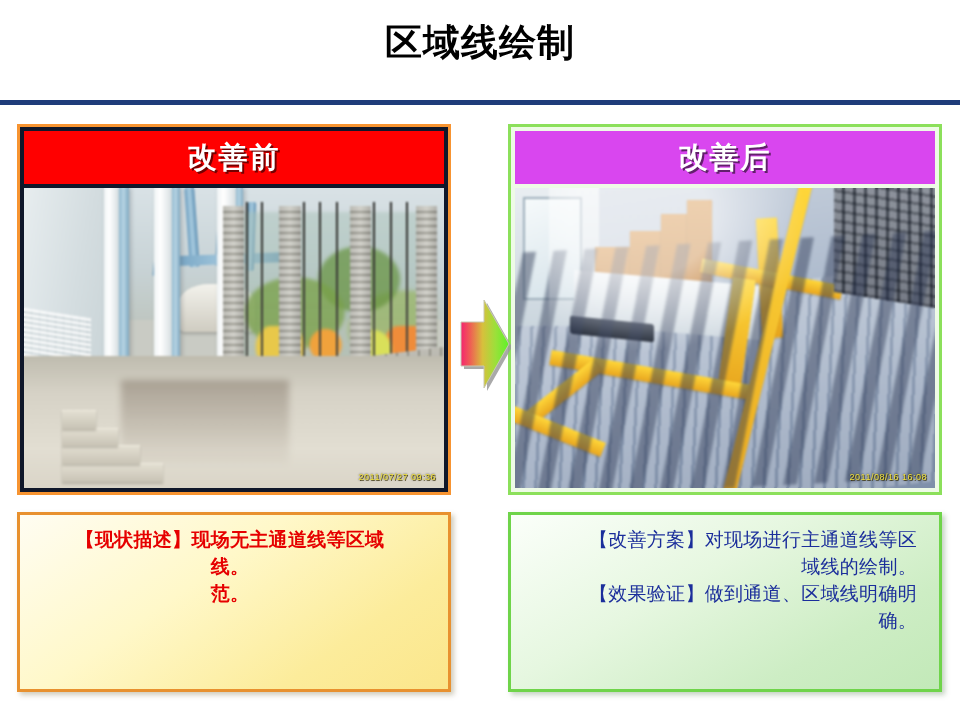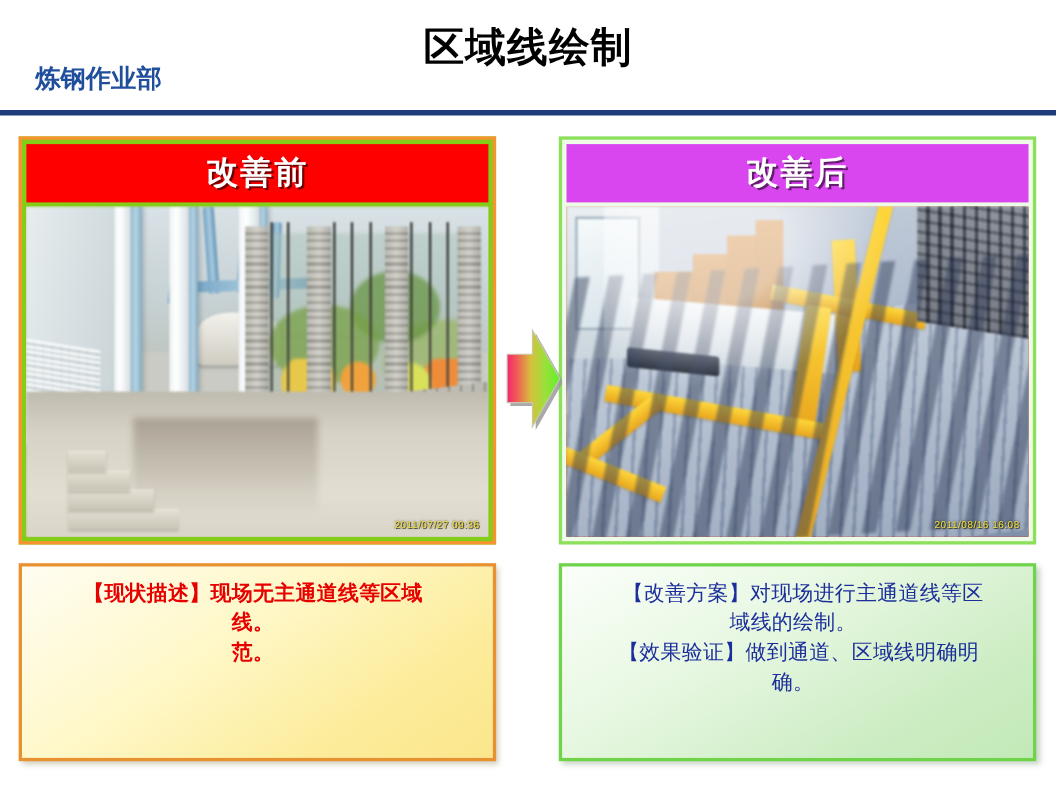--- a/index.html
+++ b/index.html
@@ -53,21 +53,21 @@
   #panel-after  { left: 508px; }
 
   
   .photo-frame {
     position: relative;
     box-sizing: border-box;
     width: 434px;
     height: 371px;
     padding: 4px;
   }
-  #frame-before { border: 3px solid #F79431; background: #84cc16; }
+  #frame-before { border: 3px solid #F79431; background: #0f172a; }
   #frame-after  { border: 3px solid #8CE05B; background: #EEFBE6; }
 
   .caption-bar {
     height: 53px;
     line-height: 53px;
     text-align: center;
     font-size: 29px;
     font-weight: bold;
     color: #ffffff;
     text-shadow: 2px 2px 0 rgba(0,0,0,0.55);
@@ -287,28 +287,27 @@
   }
   #note-after {
     left: 508px;
     border: 3px solid #6FD44A;
     background: linear-gradient(150deg,#FBFFFA 0%, #E6F7E0 40%, #CDEDC4 75%, #C2E9B8 100%);
     color: #1B2E9B;
     box-shadow: 3px 3px 5px rgba(90,130,80,.35);
   }
   .note-line { display: block; }
   #note-before .note-line { text-align: center; }
-  #note-after .note-line { text-align: center; text-indent: 0; }
+  #note-after .note-line { text-align: right; text-indent: 0; }
 </style>
 </head>
 <body>
 
 <div id="slide-header">
   <div id="page-title">区域线绘制</div>
-  <div id="department-label">炼钢作业部</div>
   <div id="header-rule"></div>
 </div>
 
 <div class="panel" id="panel-before">
 
   <div class="photo-frame" id="frame-before">
 
     <div class="caption-bar" id="caption-before">
       <span>改善前</span>
     </div>

